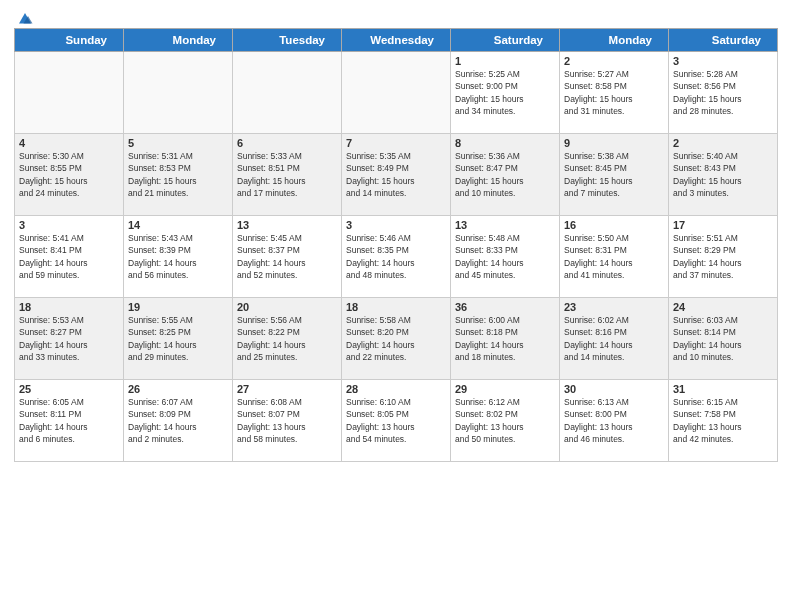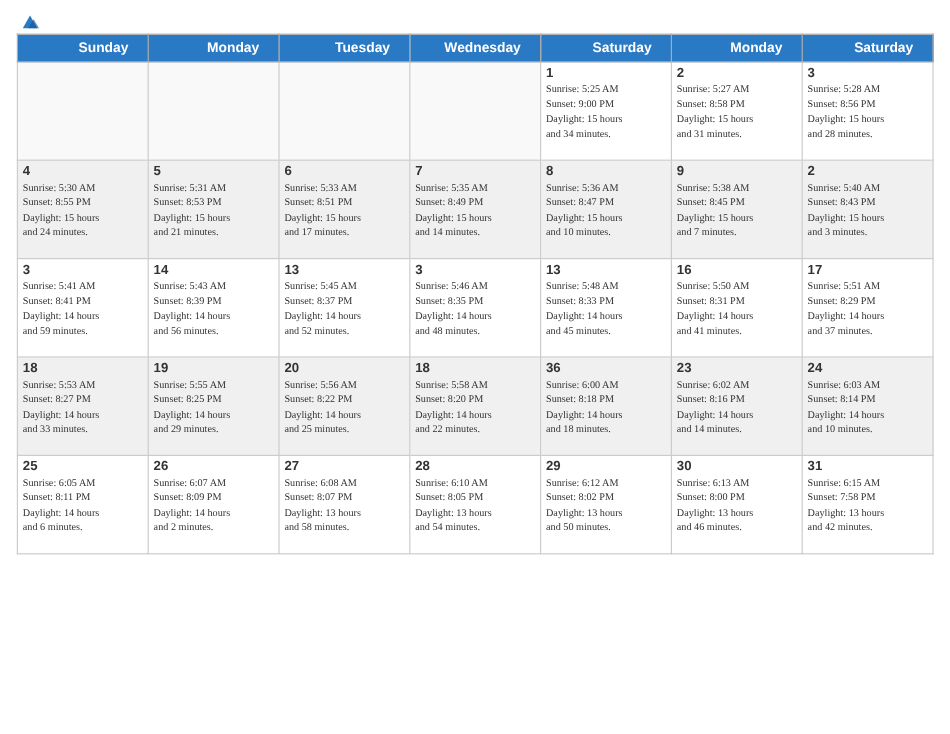--- a/index.html
+++ b/index.html
@@ -85,21 +85,20 @@
       font-size: 11px;
       font-weight: bold;
       color: #333;
       display: block;
       margin-bottom: 1px;
     }
     .day-info {
       font-size: 8.5px;
       color: #333;
       line-height: 1.45;
-      font-family: Liberation Serif, serif;
     }
     .row-shaded td {
       background: #f0f0f0;
     }
   </style>
 </head>
 <body>
 
 <div class="page">
   <div class="header-top">

